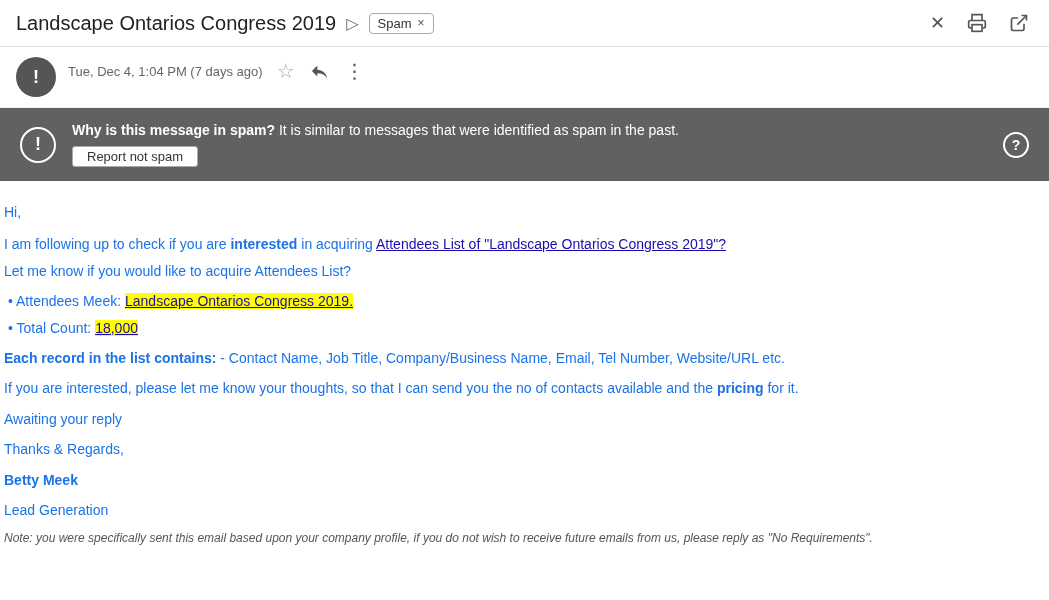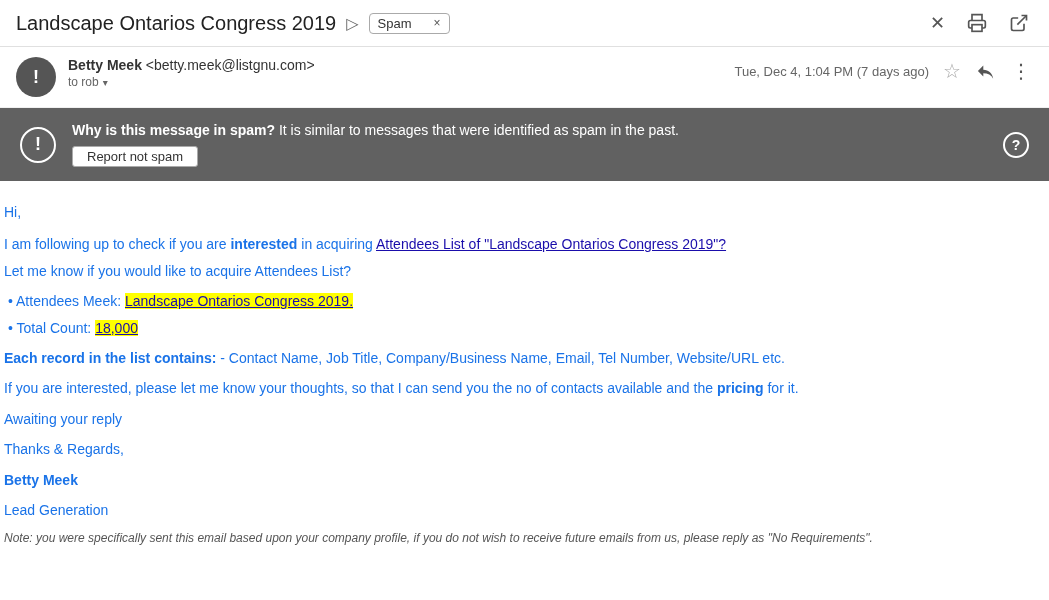--- a/index.html
+++ b/index.html
@@ -36,21 +36,21 @@
       font-size: 16px;
     }
     .spam-badge {
       display: flex;
       border: 1px solid #aaa;
       border-radius: 4px;
       padding: 2px 8px;
       font-size: 13px;
       color: #333;
       background: #fff;
-      gap: 22px;
+      gap: 6px;
     }
     .spam-badge-x {
       cursor: pointer;
       color: #555;
       font-size: 12px;
     }
     .header-actions {
       display: flex;
       align-items: center;
       gap: 14px;
@@ -303,30 +303,20 @@
         <line x1="10" y1="14" x2="21" y2="3"></line>
       </svg>
     </button>
   </div>
 </div>
 
 <div class="sender-row">
   <div class="avatar-circle">
     <span>!</span>
   </div>
-  <div class="sender-details">
-    <div class="sender-name">
-      <strong>Betty Meek</strong>
-      <span>&lt;betty.meek@listgnu.com&gt;</span>
-    </div>
-    <div class="sender-to-row">
-      <span>to rob</span>
-      <span class="dropdown-arrow">▾</span>
-    </div>
-  </div>
   <div class="sender-meta">
     <span class="sender-date">Tue, Dec 4, 1:04 PM (7 days ago)</span>
     <div class="sender-action-icons">
       <button class="icon-btn star">☆</button>
       <button class="icon-btn">
         <svg width="22" height="18" viewBox="0 0 24 20" fill="#555">
           <path d="M9 4L3 10l6 6V12.5c5 0 9 2 11 6-1-6-5-10-11-10V4z"></path>
         </svg>
       </button>
       <button class="icon-btn" style="font-size:20px;">⋮</button>

